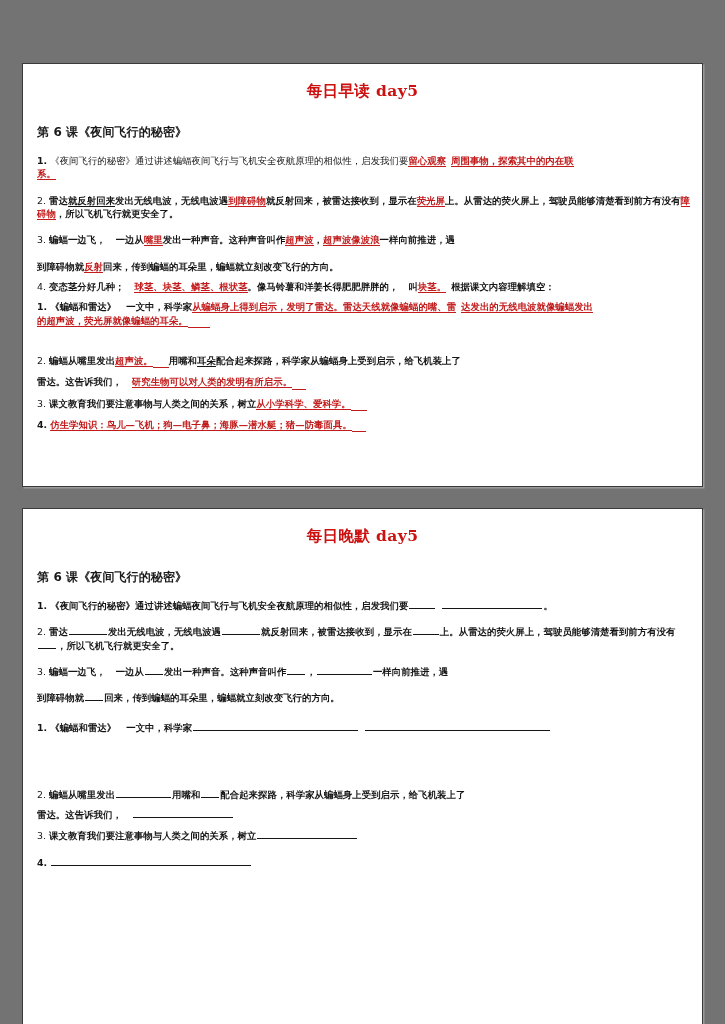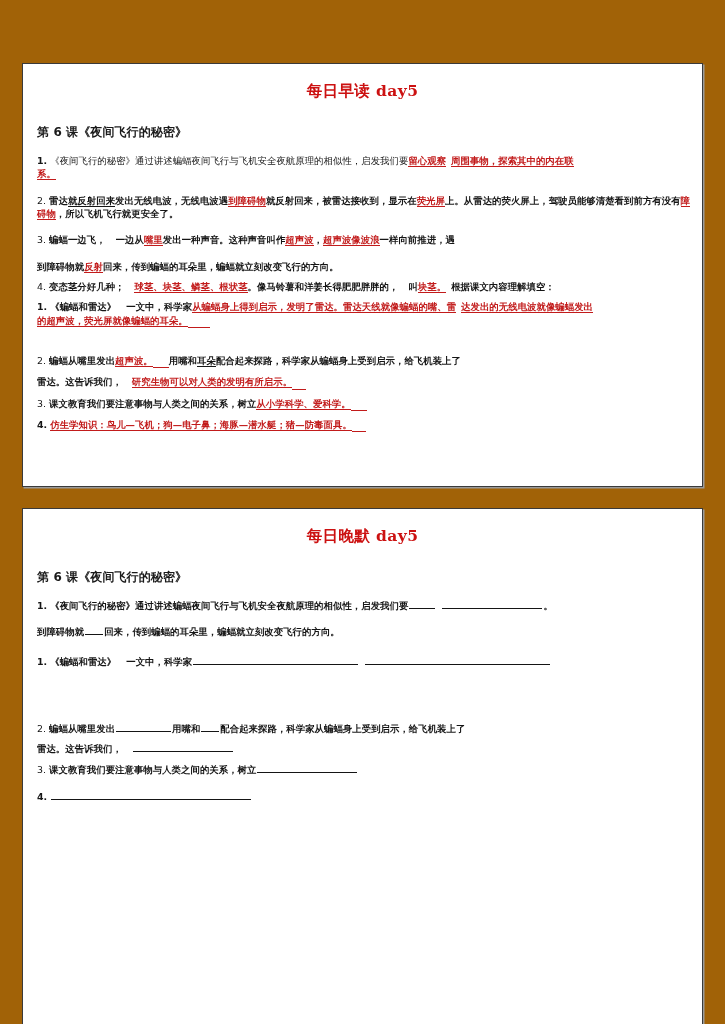--- a/index.html
+++ b/index.html
@@ -12,21 +12,21 @@
     height: 1024px;
     font-family: "DejaVu Sans", "Liberation Sans", sans-serif;
     position: relative;
     overflow: hidden;
   }
   .page {
     position: absolute;
     left: 0; top: 0;
     width: 725px;
     height: 1024px;
-    background: #a16207;
+    background: #737373;
   }
   .box {
     position: absolute;
     left: 22px;
     width: 681px;
     border: 1.5px solid #3a3a3a;
     background: #ffffff;
     box-sizing: border-box;
     box-shadow: 1.5px 1.5px 0 0 #9a9a9a;
   }
@@ -183,21 +183,29 @@
 
       <div class="doc-title">每日晚默 day5</div>
 
       <div class="lesson-head">第 6 课《夜间飞行的秘密》</div>
 
       <p class="line loose">
         <span class="num">1.</span>
         <b class="bk">《夜间飞行的秘密》通过讲述蝙蝠夜间飞行与飞机安全夜航原理的相似性，启发我们要</b><span class="blank b-s"></span><span class="sp-s"></span><span class="blank b-xxl"></span><b class="bk">。</b>
       </p>
 
-
+      <p class="line loose">
+        <span class="num-light">2.</span>
+        <b class="bk">雷达</b><span class="blank b-m"></span><b class="bk">发出无线电波，无线电波遇</b><span class="blank b-m"></span><b class="bk">就反射回来，被雷达接收到，显示在</b><span class="blank b-s"></span><b class="bk">上。从雷达的荧火屏上，驾驶员能够清楚看到前方有没有</b><span class="blank b-xs"></span><b class="bk">，所以飞机飞行就更安全了。</b>
+      </p>
+
+      <p class="line loose">
+        <span class="num-light">3.</span>
+        <b class="bk">蝙蝠一边飞，</b><span class="sp"></span><b class="bk">一边从</b><span class="blank b-xs"></span><b class="bk">发出一种声音。这种声音叫作</b><span class="blank b-xs"></span><b class="bk">，</b><span class="blank b-l"></span><b class="bk">一样向前推进，遇</b>
+      </p>
 
       <p class="line loose">
         <b class="bk">到障碍物就</b><span class="blank b-xs"></span><b class="bk">回来，传到蝙蝠的耳朵里，蝙蝠就立刻改变飞行的方向。</b>
       </p>
 
 
       <p class="line" style="margin-top:16px;">
         <span class="num">1.</span>
         <b class="bk">《蝙蝠和雷达》</b><span class="sp"></span><b class="bk">一文中，科学家</b><span class="blank b-huge"></span><span class="sp-s"></span><span class="blank b-wide"></span>
       </p>

